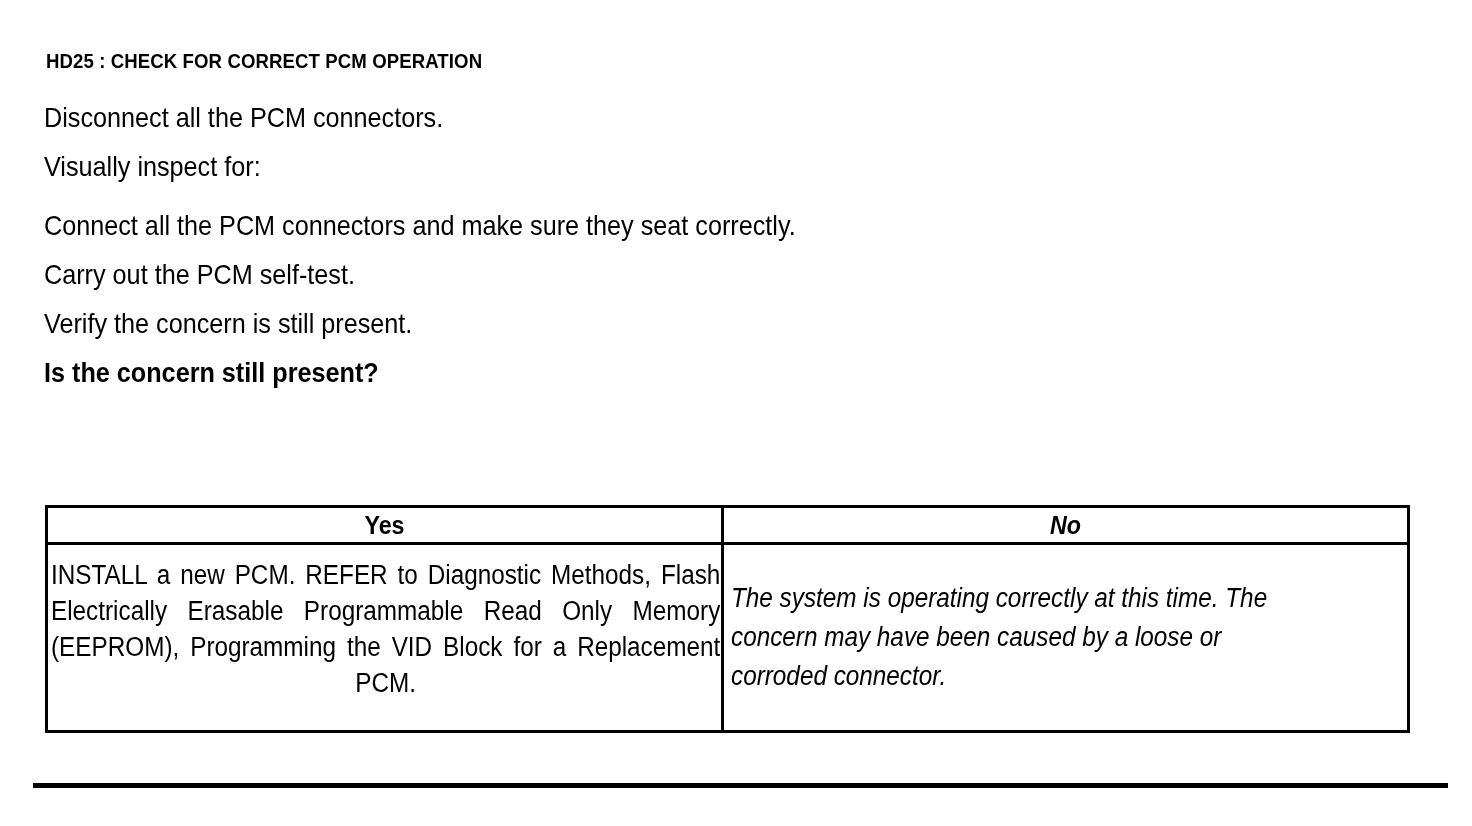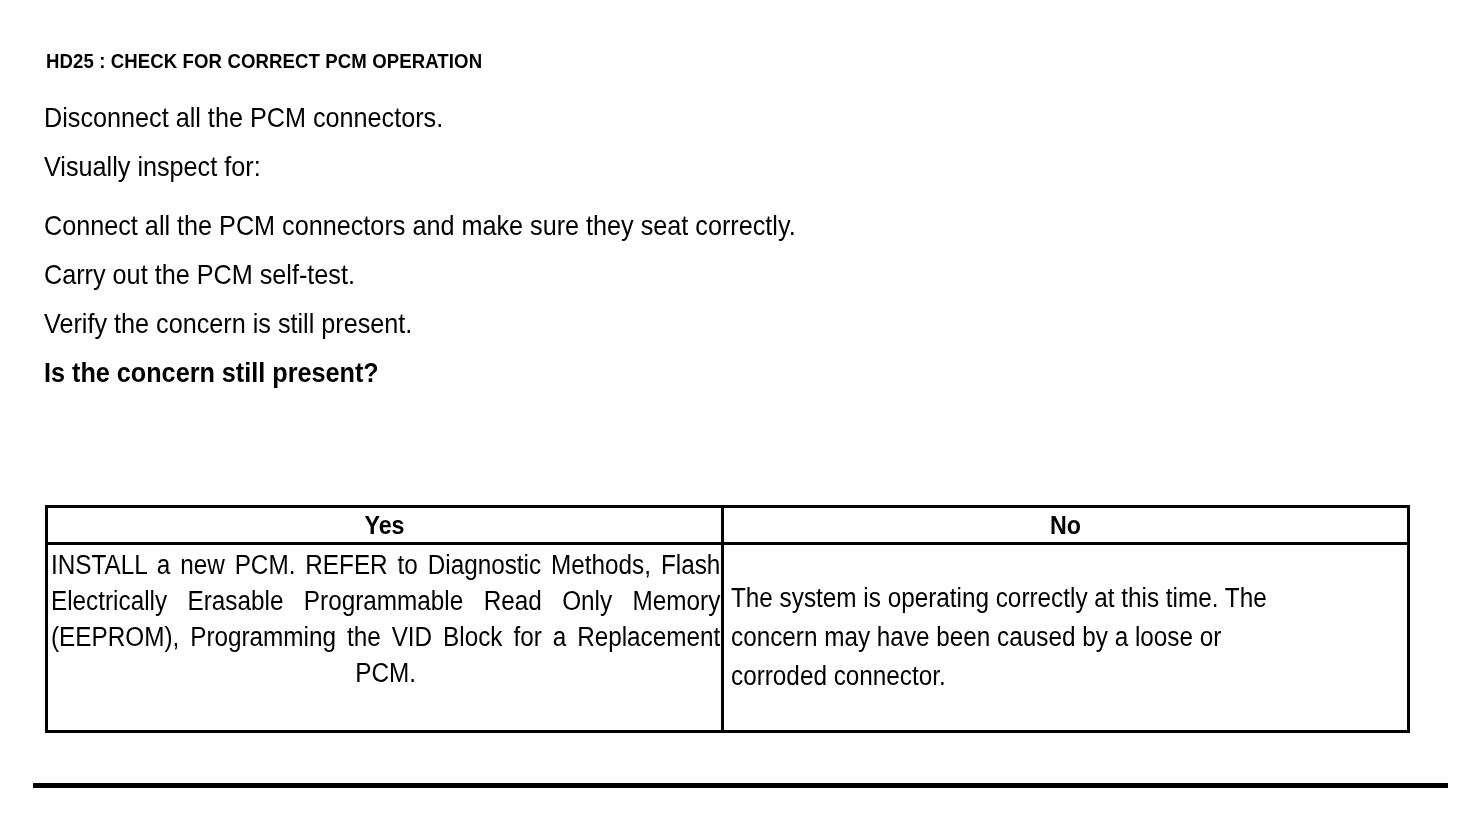--- a/index.html
+++ b/index.html
@@ -97,33 +97,34 @@
     box-sizing: border-box;
   }
   .col-yes {
     width: 676px;
     box-sizing: border-box;
     border-right: 3px solid #000000;
   }
   .col-no {
     flex: 1;
     box-sizing: border-box;
+    font-style: italic;
   }
   .head-cell {
     display: flex;
     align-items: center;
     justify-content: center;
     font-size: 25px;
     font-weight: bold;
     height: 100%;
     box-sizing: border-box;
     transform: scaleX(0.93);
   }
   .body-cell-yes {
-    padding: 2px 0 0 3px;
+    padding: 12px 0 0 3px;
     box-sizing: border-box;
     height: 100%;
   }
   .cell-text-yes {
     font-size: 27px;
     line-height: 36px;
     text-align: justify;
     text-align-last: center;
     transform: scaleX(0.90);
     transform-origin: left top;

